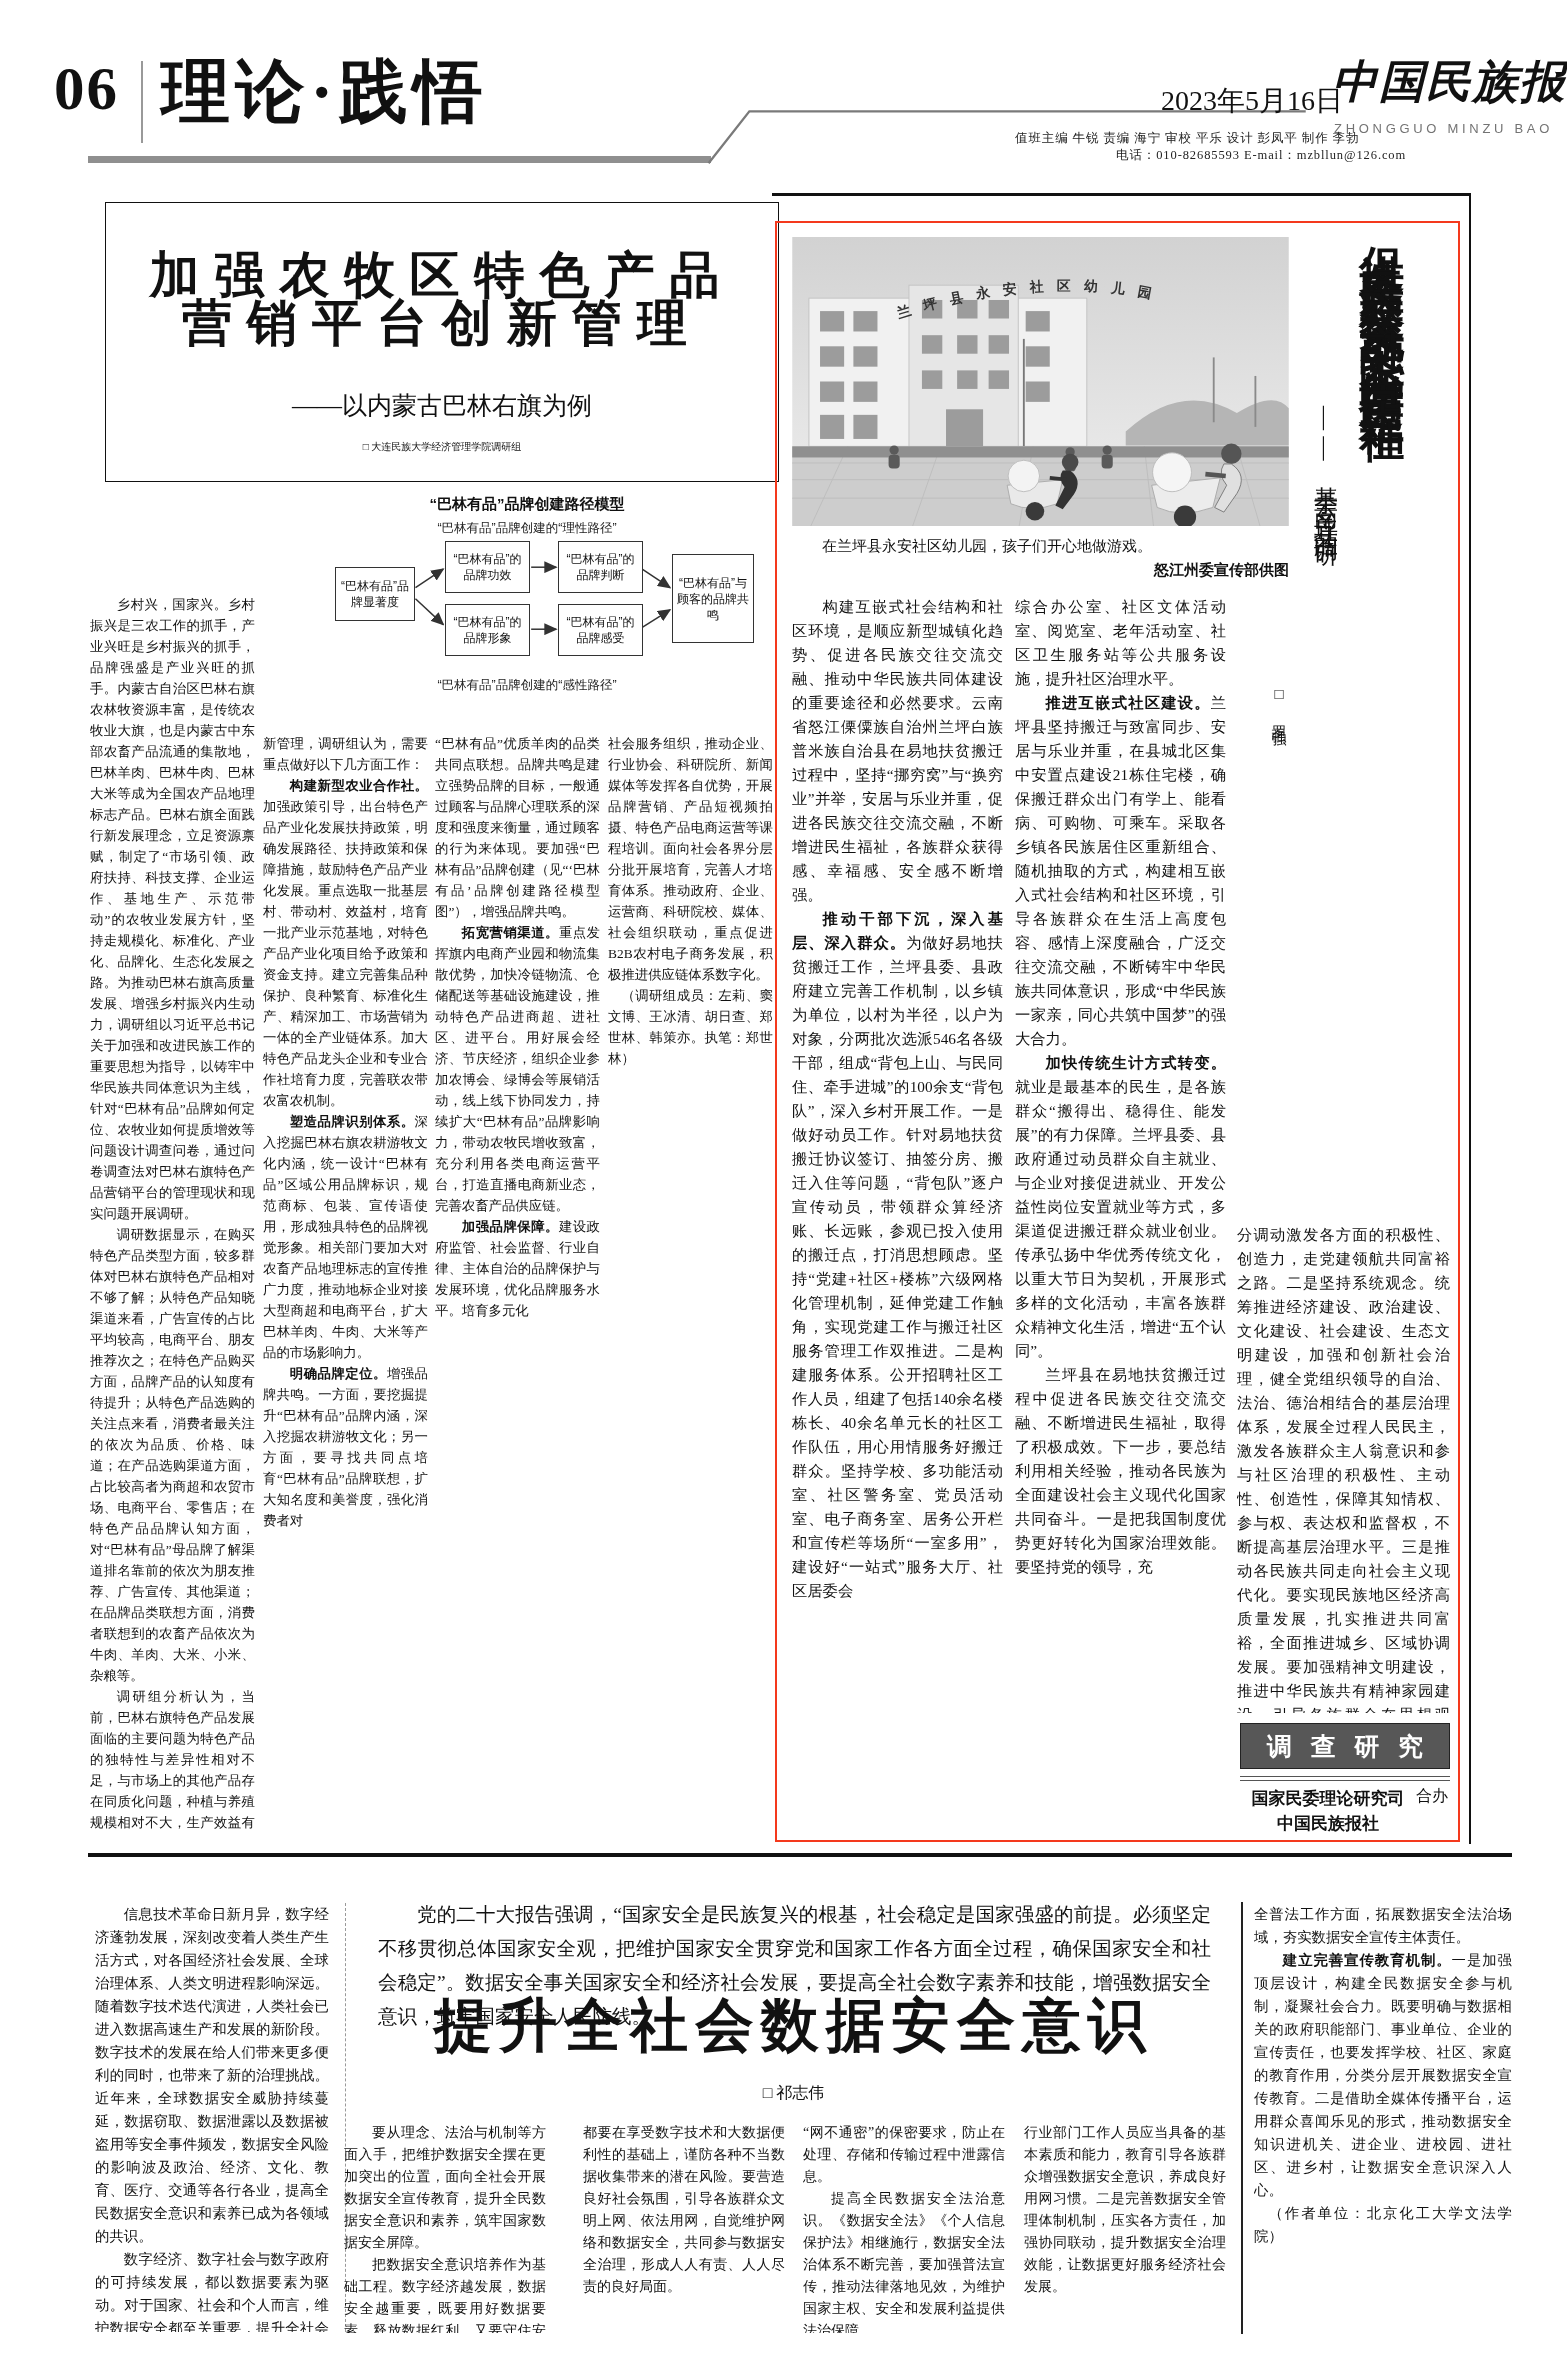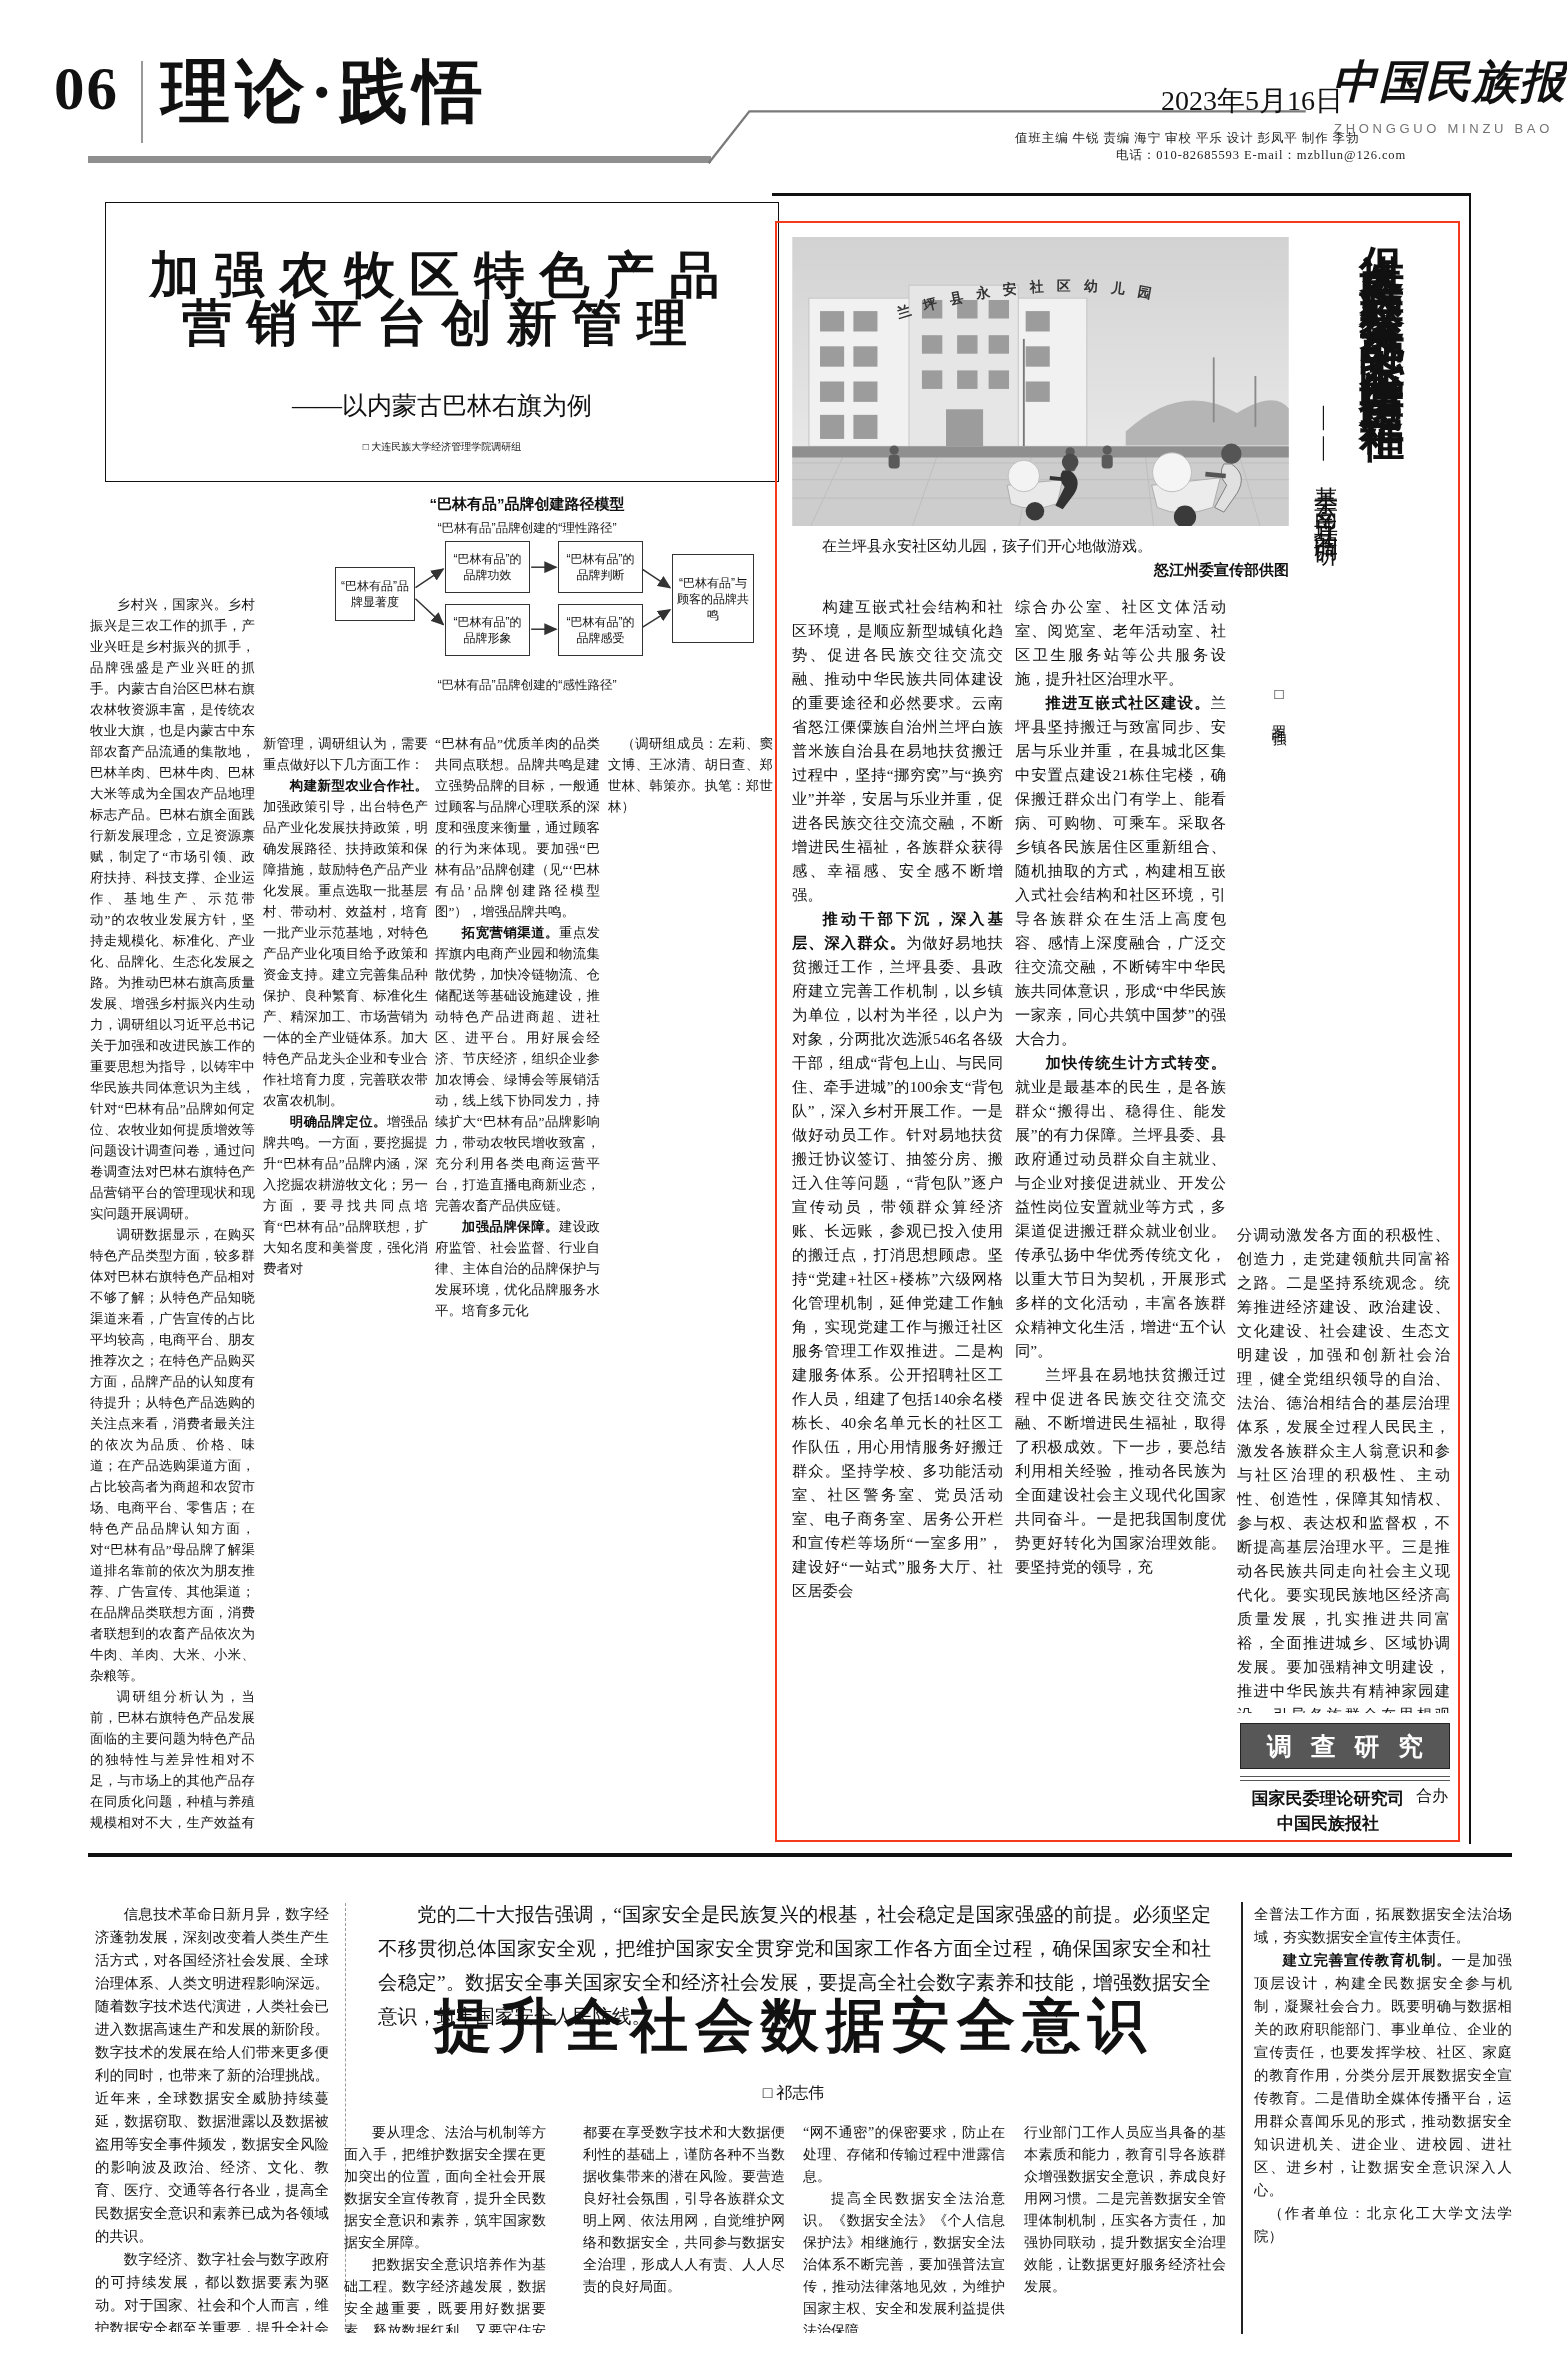--- a/index.html
+++ b/index.html
@@ -106,28 +106,30 @@
   </div>
 
   <div class="col leftcol" style="left:90px;  top:594px; height:1241px;">
       <p>乡村兴，国家兴。乡村振兴是三农工作的抓手，产业兴旺是乡村振兴的抓手，品牌强盛是产业兴旺的抓手。内蒙古自治区巴林右旗农林牧资源丰富，是传统农牧业大旗，也是内蒙古中东部农畜产品流通的集散地，巴林羊肉、巴林牛肉、巴林大米等成为全国农产品地理标志产品。巴林右旗全面践行新发展理念，立足资源禀赋，制定了“市场引领、政府扶持、科技支撑、企业运作、基地生产、示范带动”的农牧业发展方针，坚持走规模化、标准化、产业化、品牌化、生态化发展之路。为推动巴林右旗高质量发展、增强乡村振兴内生动力，调研组以习近平总书记关于加强和改进民族工作的重要思想为指导，以铸牢中华民族共同体意识为主线，针对“巴林有品”品牌如何定位、农牧业如何提质增效等问题设计调查问卷，通过问卷调查法对巴林右旗特色产品营销平台的管理现状和现实问题开展调研。</p>
       <p>调研数据显示，在购买特色产品类型方面，较多群体对巴林右旗特色产品相对不够了解；从特色产品知晓渠道来看，广告宣传的占比平均较高，电商平台、朋友推荐次之；在特色产品购买方面，品牌产品的认知度有待提升；从特色产品选购的关注点来看，消费者最关注的依次为品质、价格、味道；在产品选购渠道方面，占比较高者为商超和农贸市场、电商平台、零售店；在特色产品品牌认知方面，对“巴林有品”母品牌了解渠道排名靠前的依次为朋友推荐、广告宣传、其他渠道；在品牌品类联想方面，消费者联想到的农畜产品依次为牛肉、羊肉、大米、小米、杂粮等。</p>
       <p>调研组分析认为，当前，巴林右旗特色产品发展面临的主要问题为特色产品的独特性与差异性相对不足，与市场上的其他产品存在同质化问题，种植与养殖规模相对不大，生产效益有较大提升空间，品牌联结机制需要健全，销售渠道需要拓宽，电商专业人才相对短缺。为助力巴林右旗打造特色品牌，加强特色产品营销平台创</p>
     </div>
   <div class="col leftcol" style="left:263px; top:733px; height:1104px;">
       <p class="noind">新管理，调研组认为，需要重点做好以下几方面工作：</p>
       <p><b>构建新型农业合作社。</b>加强政策引导，出台特色产品产业化发展扶持政策，明确发展路径、扶持政策和保障措施，鼓励特色产品产业化发展。重点选取一批基层村、带动村、效益村，培育一批产业示范基地，对特色产品产业化项目给予政策和资金支持。建立完善集品种保护、良种繁育、标准化生产、精深加工、市场营销为一体的全产业链体系。加大特色产品龙头企业和专业合作社培育力度，完善联农带农富农机制。</p>
+      <p><b>塑造品牌识别体系。</b>深入挖掘巴林右旗农耕游牧文化内涵，统一设计“巴林有品”区域公用品牌标识，规范商标、包装、宣传语使用，形成独具特色的品牌视觉形象。相关部门要加大对农畜产品地理标志的宣传推广力度，推动地标企业对接大型商超和电商平台，扩大巴林羊肉、牛肉、大米等产品的市场影响力。</p>
       <p><b>明确品牌定位。</b>增强品牌共鸣。一方面，要挖掘提升“巴林有品”品牌内涵，深入挖掘农耕游牧文化；另一方面，要寻找共同点培育“巴林有品”品牌联想，扩大知名度和美誉度，强化消费者对</p>
     </div>
   <div class="col leftcol" style="left:435px; top:733px; height:1104px;">
       <p class="noind">“巴林有品”优质羊肉的品类共同点联想。品牌共鸣是建立强势品牌的目标，一般通过顾客与品牌心理联系的深度和强度来衡量，通过顾客的行为来体现。要加强“巴林有品”品牌创建（见“‘巴林有品’品牌创建路径模型图”），增强品牌共鸣。</p>
       <p><b>拓宽营销渠道。</b>重点发挥旗内电商产业园和物流集散优势，加快冷链物流、仓储配送等基础设施建设，推动特色产品进商超、进社区、进平台。用好展会经济、节庆经济，组织企业参加农博会、绿博会等展销活动，线上线下协同发力，持续扩大“巴林有品”品牌影响力，带动农牧民增收致富，充分利用各类电商运营平台，打造直播电商新业态，完善农畜产品供应链。</p>
       <p><b>加强品牌保障。</b>建设政府监管、社会监督、行业自律、主体自治的品牌保护与发展环境，优化品牌服务水平。培育多元化</p>
     </div>
   <div class="col leftcol" style="left:608px; top:733px; height:1104px;">
+      <p class="noind">社会服务组织，推动企业、行业协会、科研院所、新闻媒体等发挥各自优势，开展品牌营销、产品短视频拍摄、特色产品电商运营等课程培训。面向社会各界分层分批开展培育，完善人才培育体系。推动政府、企业、运营商、科研院校、媒体、社会组织联动，重点促进B2B农村电子商务发展，积极推进供应链体系数字化。</p>
       <p class="credit">（调研组成员：左莉、窦文博、王冰清、胡日查、郑世林、韩策亦。执笔：郑世林）</p>
     </div>
 
   <div class="abs" style="left:772px; top:193px; width:698px; height:2.8px; background:#111;"></div>
   <div class="abs" style="left:1469px; top:193px; width:1.9px; height:1651px; background:#111;"></div>
   <div class="abs redbox" style="left:775px; top:221px; width:685px; height:1621px;"></div>
 
   <svg class="abs" style="left:792px; top:237px;" width="497" height="289" viewBox="0 0 536 312">
     <defs>
       <linearGradient id="sky" x1="0" y1="0" x2="0" y2="1">

